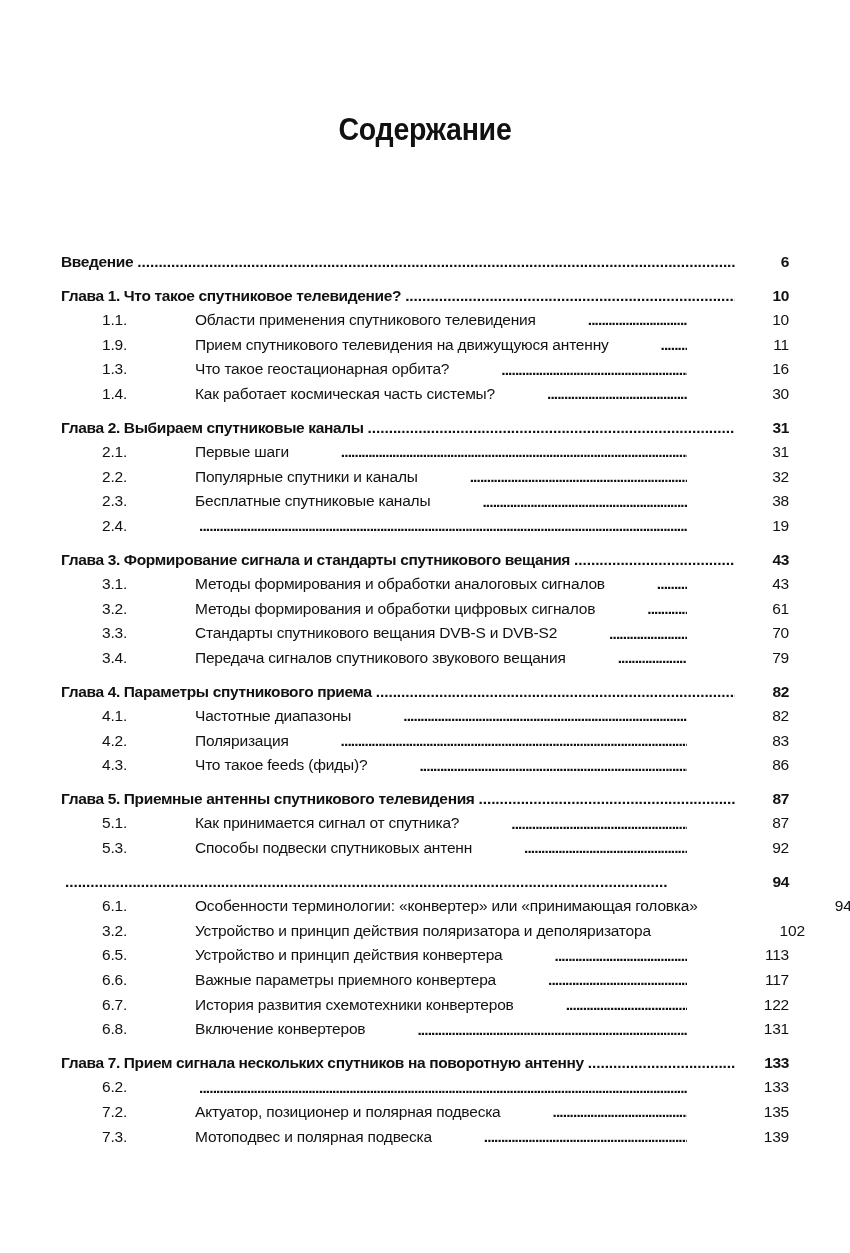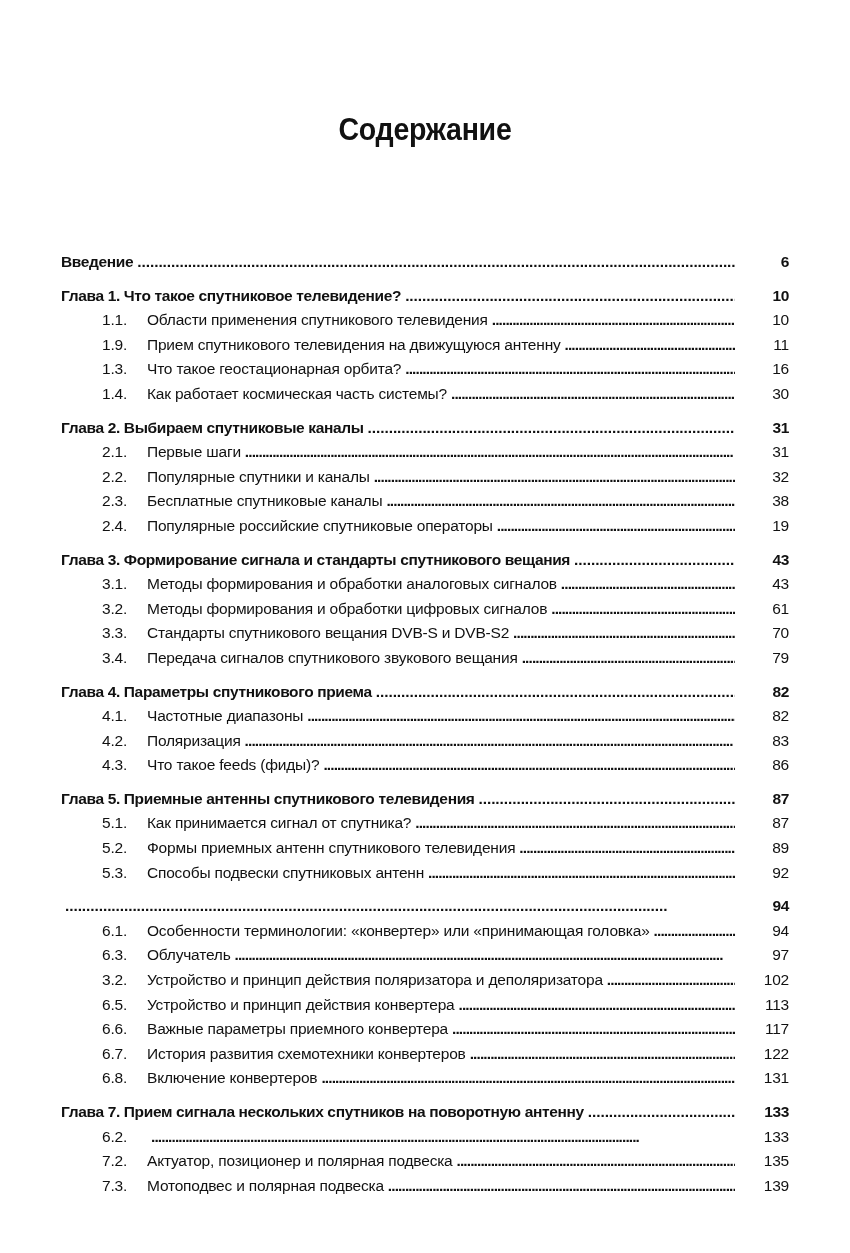--- a/index.html
+++ b/index.html
@@ -30,34 +30,35 @@
       position: absolute;
       top: 250px;
       left: 61px;
       width: 730px;
     }
     .group {
       margin-bottom: 9px;
     }
     .row {
       display: flex;
-      align-items: flex-start;
+      align-items: center;
       height: 24.6px;
       font-size: 15.5px;
       line-height: 24.6px;
       white-space: nowrap;
     }
     .row.chapter {
       font-weight: bold;
       font-size: 15.5px;
       letter-spacing: -0.35px;
     }
     .row.section {
       font-weight: normal;
       letter-spacing: -0.2px;
+      gap: 48px;
     }
     .num {
       display: inline-block;
       width: 45px;
       padding-left: 41px;
       flex: none;
     }
     .title {
       flex: none;
     }
@@ -154,21 +155,20 @@
       <span class="page">32</span>
     </div>
     <div class="row section">
       <span class="num">2.3.</span>
       <span class="title">Бесплатные спутниковые каналы</span>
       <span class="leader"></span>
       <span class="page">38</span>
     </div>
     <div class="row section">
       <span class="num">2.4.</span>
-      <span class="title">Популярные российские спутниковые операторы</span>
       <span class="leader"></span>
       <span class="page">19</span>
     </div>
   </div>
 
   <div class="group">
     <div class="row chapter">
       <span class="title">Глава 3. Формирование сигнала и стандарты спутникового вещания</span>
       <span class="leader"></span>
       <span class="page">43</span>
@@ -231,51 +231,39 @@
       <span class="leader"></span>
       <span class="page">87</span>
     </div>
     <div class="row section">
       <span class="num">5.1.</span>
       <span class="title">Как принимается сигнал от спутника?</span>
       <span class="leader"></span>
       <span class="page">87</span>
     </div>
     <div class="row section">
-      <span class="num">5.2.</span>
-      <span class="title">Формы приемных антенн спутникового телевидения</span>
-      <span class="leader"></span>
-      <span class="page">89</span>
-    </div>
-    <div class="row section">
       <span class="num">5.3.</span>
       <span class="title">Способы подвески спутниковых антенн</span>
       <span class="leader"></span>
       <span class="page">92</span>
     </div>
   </div>
 
   <div class="group">
     <div class="row chapter">
       <span class="leader"></span>
       <span class="page">94</span>
     </div>
     <div class="row section">
       <span class="num">6.1.</span>
       <span class="title">Особенности терминологии: «конвертер» или «принимающая головка»</span>
       <span class="leader"></span>
       <span class="page">94</span>
     </div>
     <div class="row section">
-      <span class="num">6.3.</span>
-      <span class="title">Облучатель</span>
-      <span class="leader"></span>
-      <span class="page">97</span>
-    </div>
-    <div class="row section">
       <span class="num">3.2.</span>
       <span class="title">Устройство и принцип действия поляризатора и деполяризатора</span>
       <span class="leader"></span>
       <span class="page">102</span>
     </div>
     <div class="row section">
       <span class="num">6.5.</span>
       <span class="title">Устройство и принцип действия конвертера</span>
       <span class="leader"></span>
       <span class="page">113</span>

